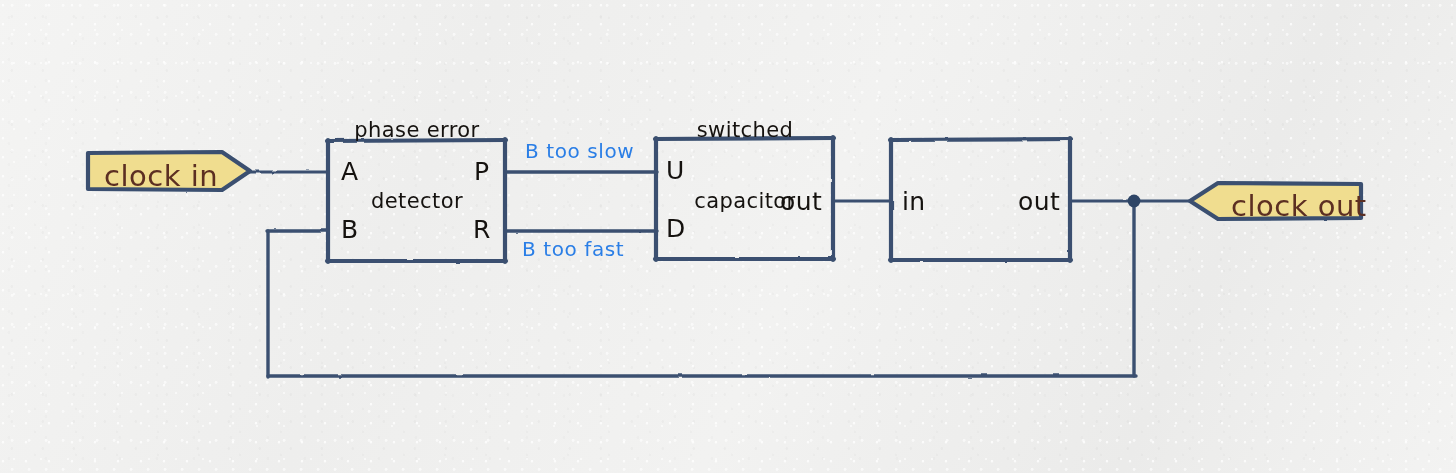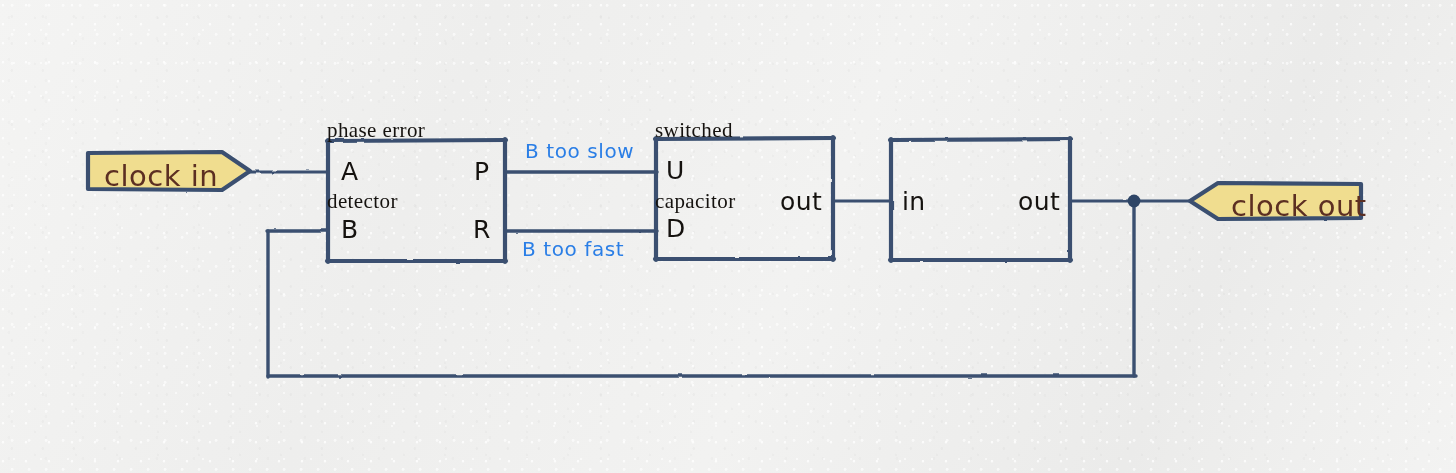--- a/index.html
+++ b/index.html
@@ -34,21 +34,21 @@
   }
   .lbl {
     position: absolute;
     white-space: pre;
     line-height: 1.12;
     letter-spacing: 0.4px;
   }
   .title-lbl {
     color: #15120f;
     font-size: 21px;
-    font-family: Liberation Serif, serif;
+    text-align: center;
   }
   .port-lbl {
     color: #15120f;
     font-size: 25px;
   }
   .blue-lbl {
     color: #2a7ee6;
     font-size: 20px;
     letter-spacing: 0.6px;
   }

